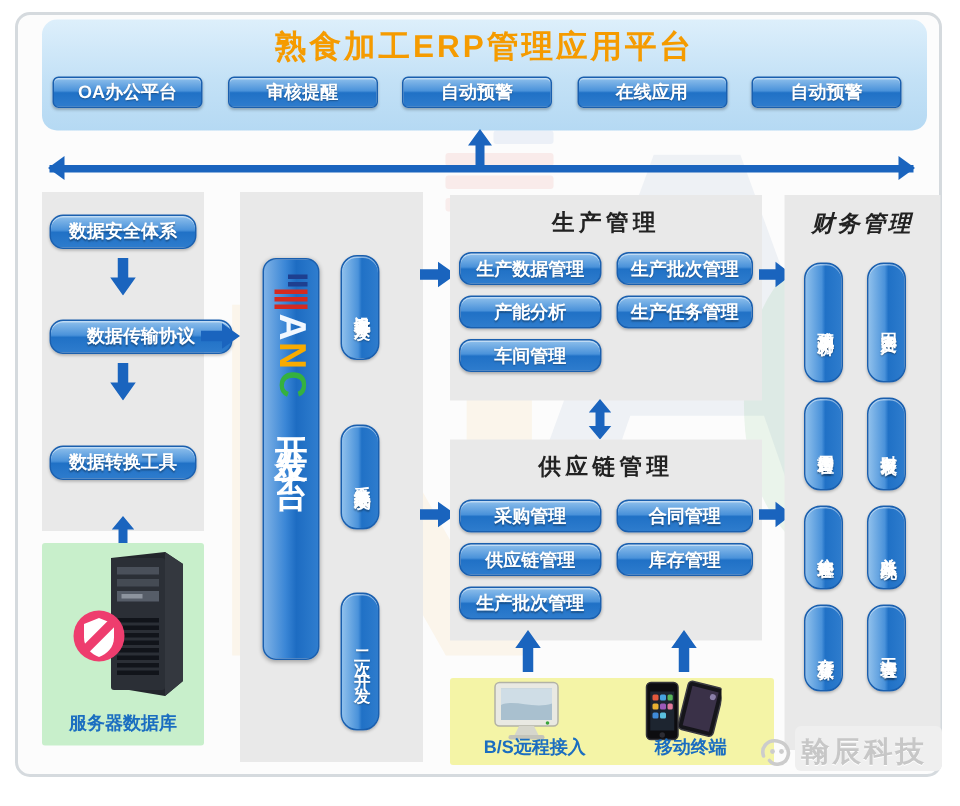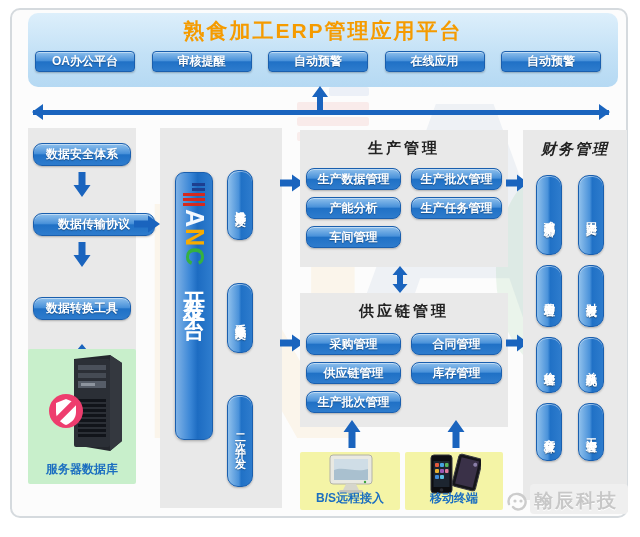--- a/index.html
+++ b/index.html
@@ -72,22 +72,22 @@
     display:flex;flex-direction:column;align-items:center;padding-top:9px;box-sizing:border-box;
   }
   .lanc-letters{writing-mode:vertical-rl;text-orientation:mixed;
     font-size:25px;font-weight:bold;line-height:1;letter-spacing:1px;margin-top:3px;}
   .l-a{color:#f2f8ff;}
   .l-n{color:#f8ab00;}
   .l-c{color:#35b13f;}
   .lanc-plat{writing-mode:vertical-rl;color:#ffffff;font-size:22px;font-weight:bold;
     letter-spacing:9px;margin-top:8px;}
 
-  .green-box{left:28px;top:349px;width:108px;height:135px;background:#c8efcb;border-radius:2px;}
-  .yellow-box{background:#f4f4a6;border-radius:2px;}
+  .green-box{left:28px;top:362px;width:108px;height:135px;background:#c8efcb;border-radius:2px;}
+  .yellow-box{background:#f4f4a6;border-radius:2px;padding-left:13px;}
   .icon-label{position:absolute;left:0;width:100%;text-align:center;
     color:#1b6ec0;font-size:12px;font-weight:bold;}
 
   
   .brand-tab{left:530px;top:484px;width:98px;height:30px;background:#efefef;border-radius:4px;}
   .brand-text{left:534px;top:488px;font-size:19px;font-weight:bold;color:#c7c7c7;
     letter-spacing:2px;text-shadow:0 1px 0 #ffffff;}
 </style>
 </head>
 <body>

